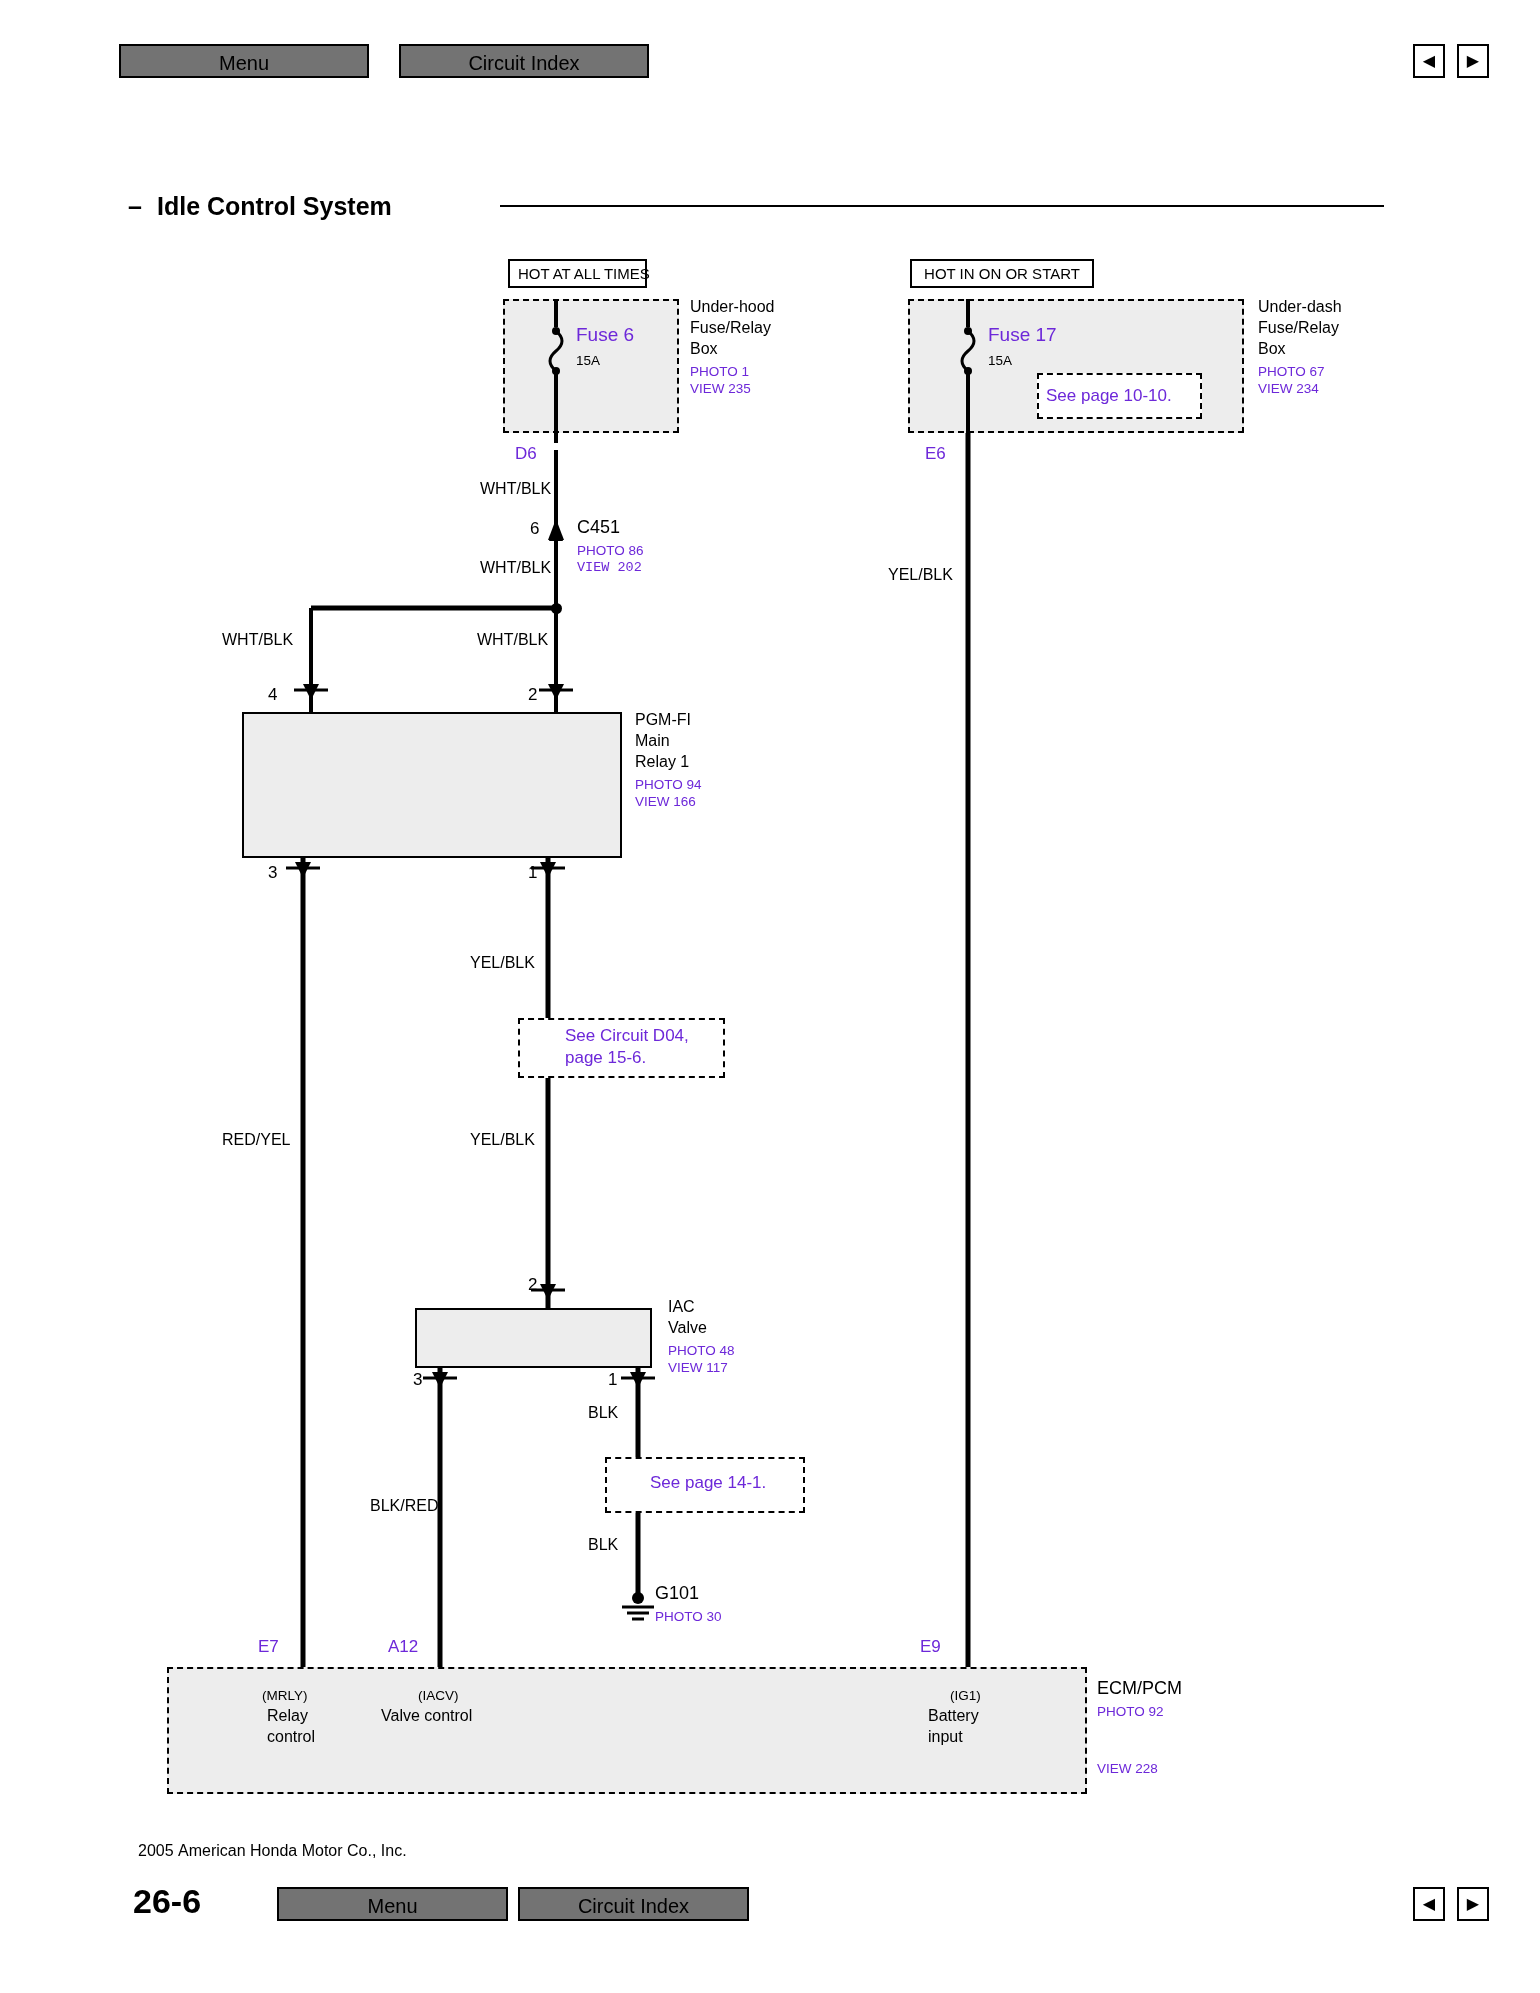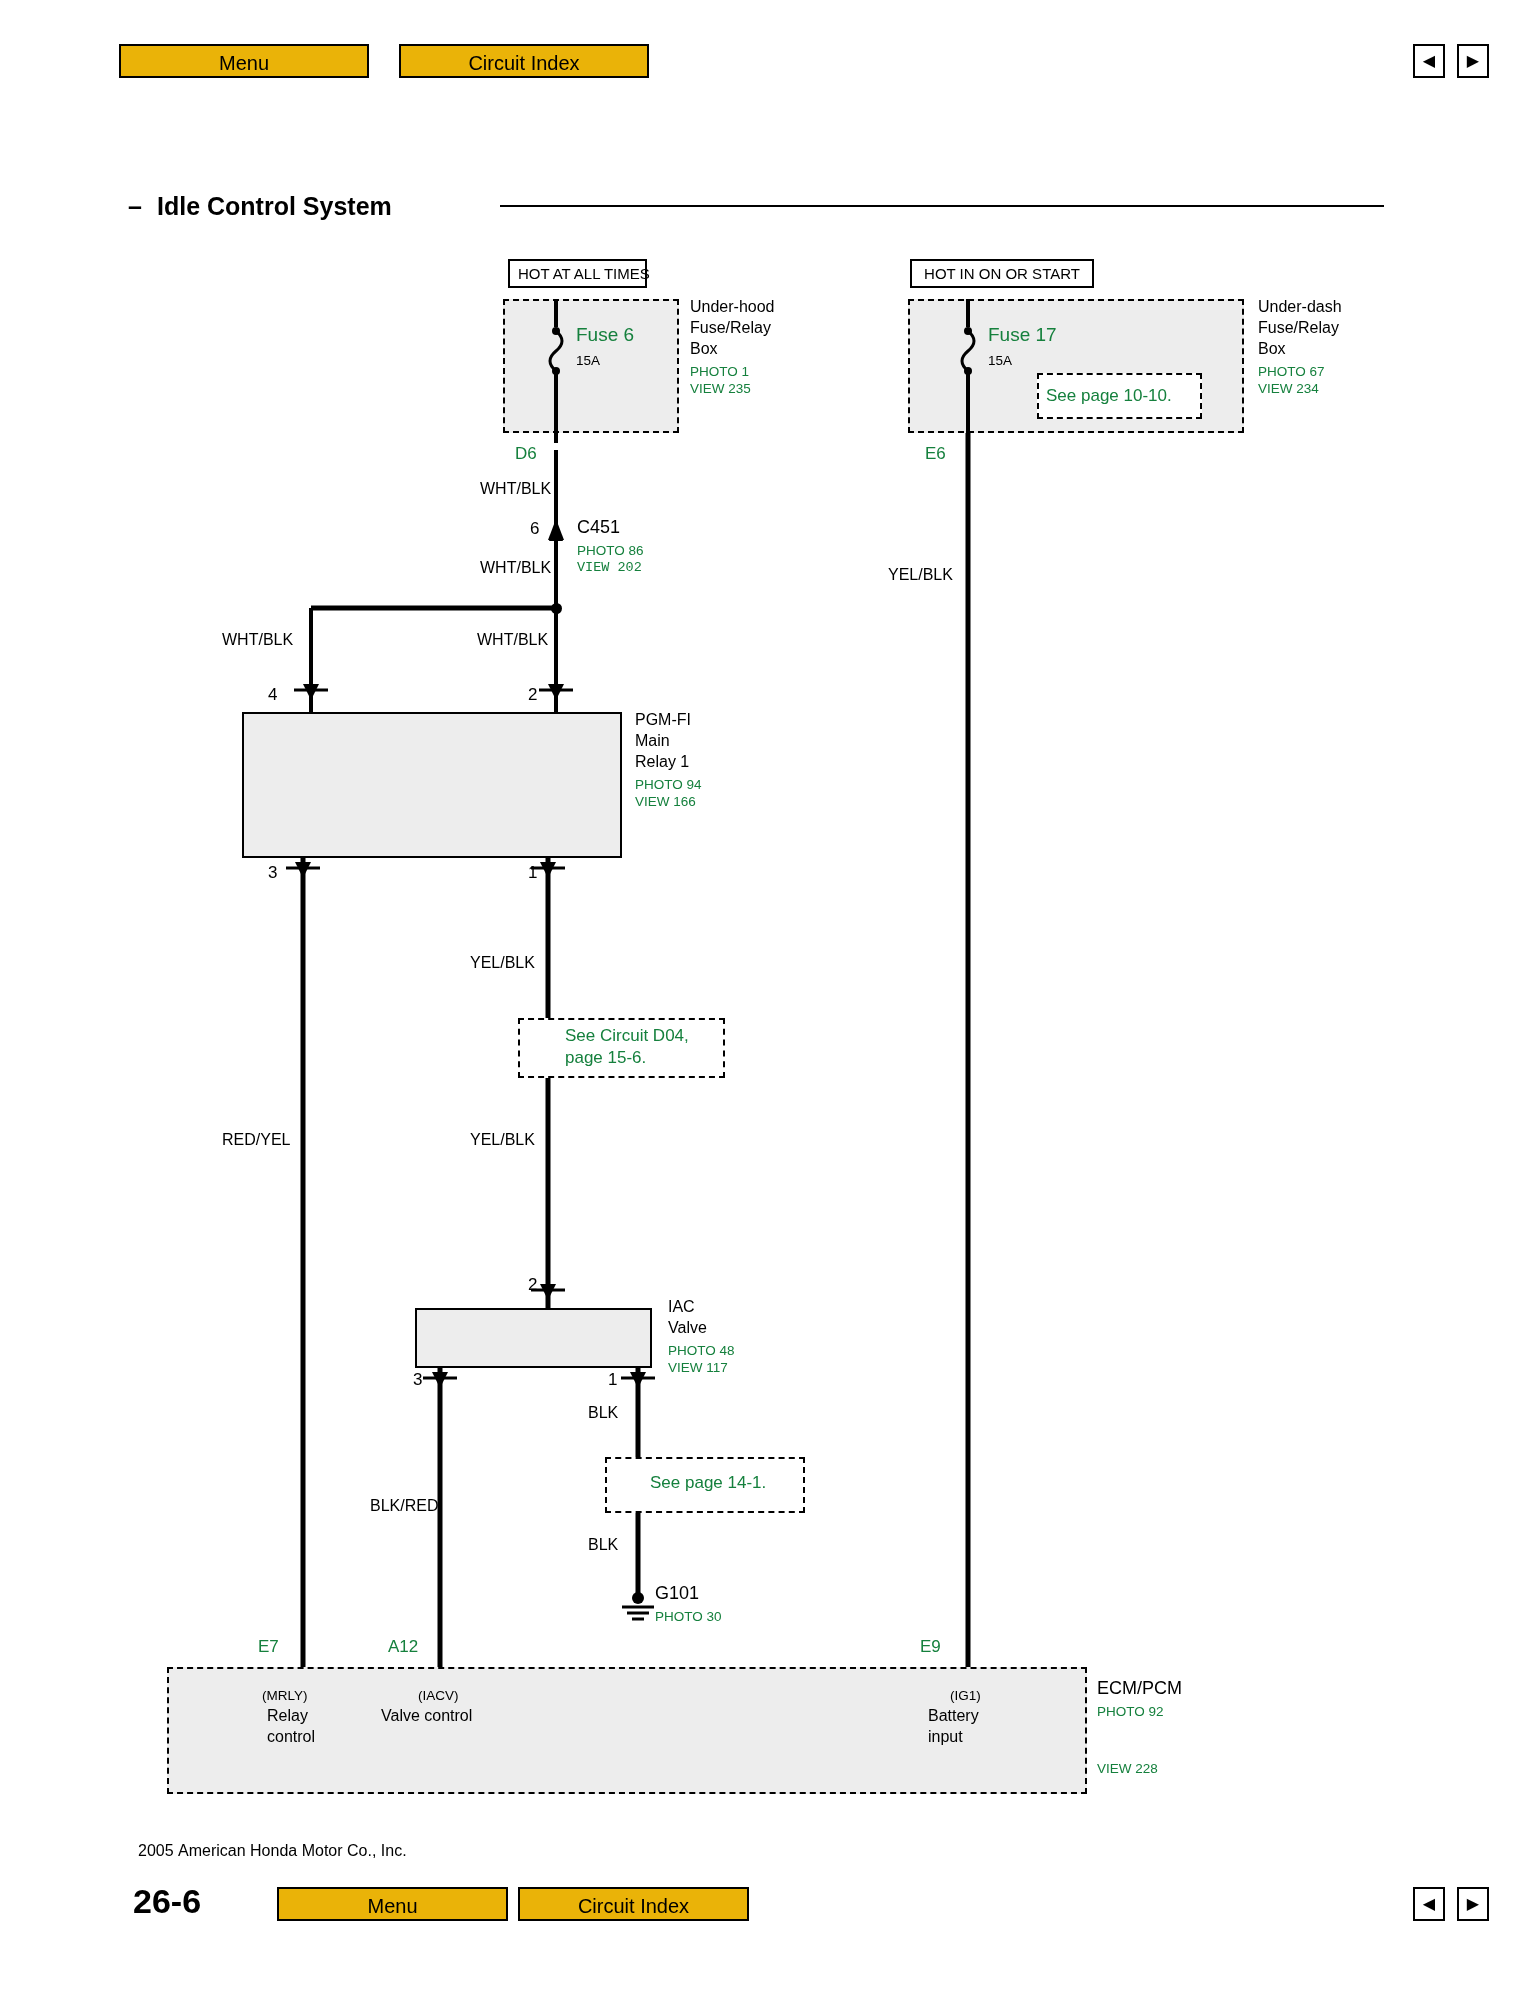--- a/index.html
+++ b/index.html
@@ -18,21 +18,21 @@
   .page {
     position: absolute;
     left: 0; top: 0;
     width: 1540px;
     height: 1993px;
   }
   
   .navbtn {
     position: absolute;
     border: 2px solid #000;
-    background: #eab308;
+    background: #737373;
     text-align: center;
     font-size: 20px;
     line-height: 34px;
     height: 34px;
     box-sizing: border-box;
   }
   .arrowbox {
     position: absolute;
     border: 2px solid #000;
     background: #fff;
@@ -93,21 +93,21 @@
     white-space: pre;
     line-height: 19px;
   }
   .txt-sm {
     position: absolute;
     font-size: 13.5px;
     white-space: pre;
     line-height: 17px;
   }
   .blue {
-    color: #15803d;
+    color: #6d28d9;
   }
   .dot {
     position: absolute;
     width: 11px;
     height: 11px;
     border-radius: 50%;
     background: #000;
   }
   .pagenum {
     position: absolute;

